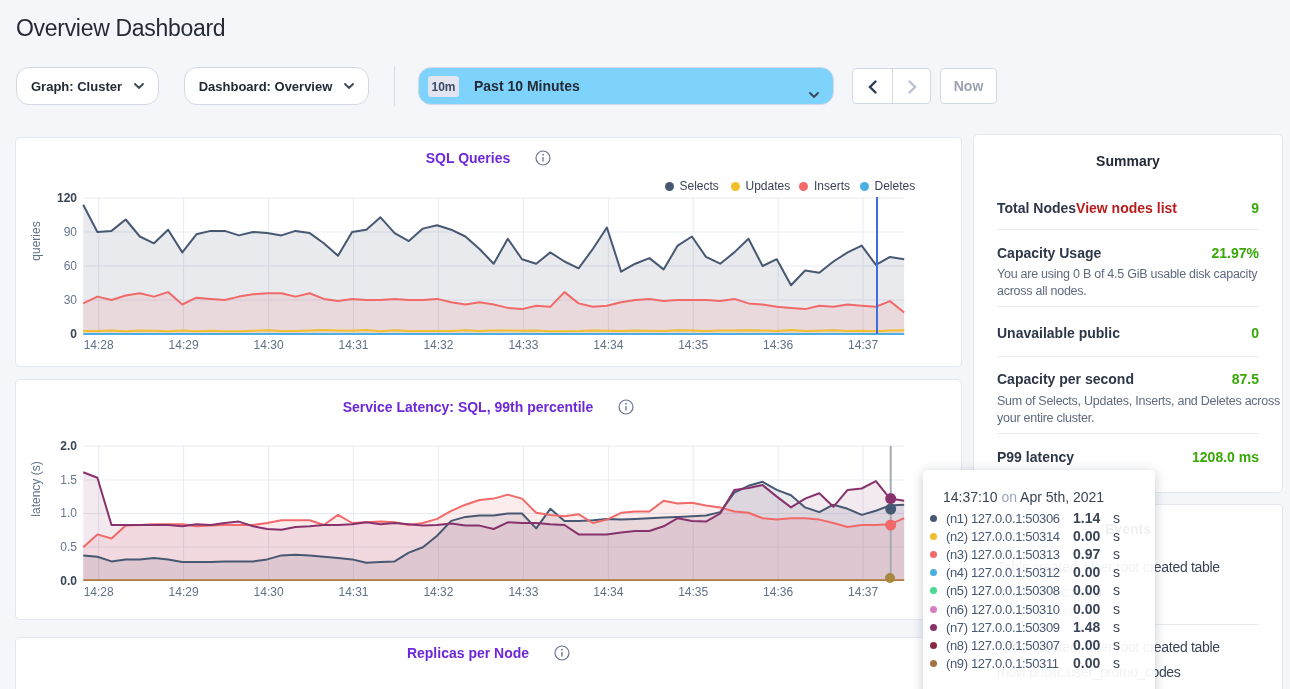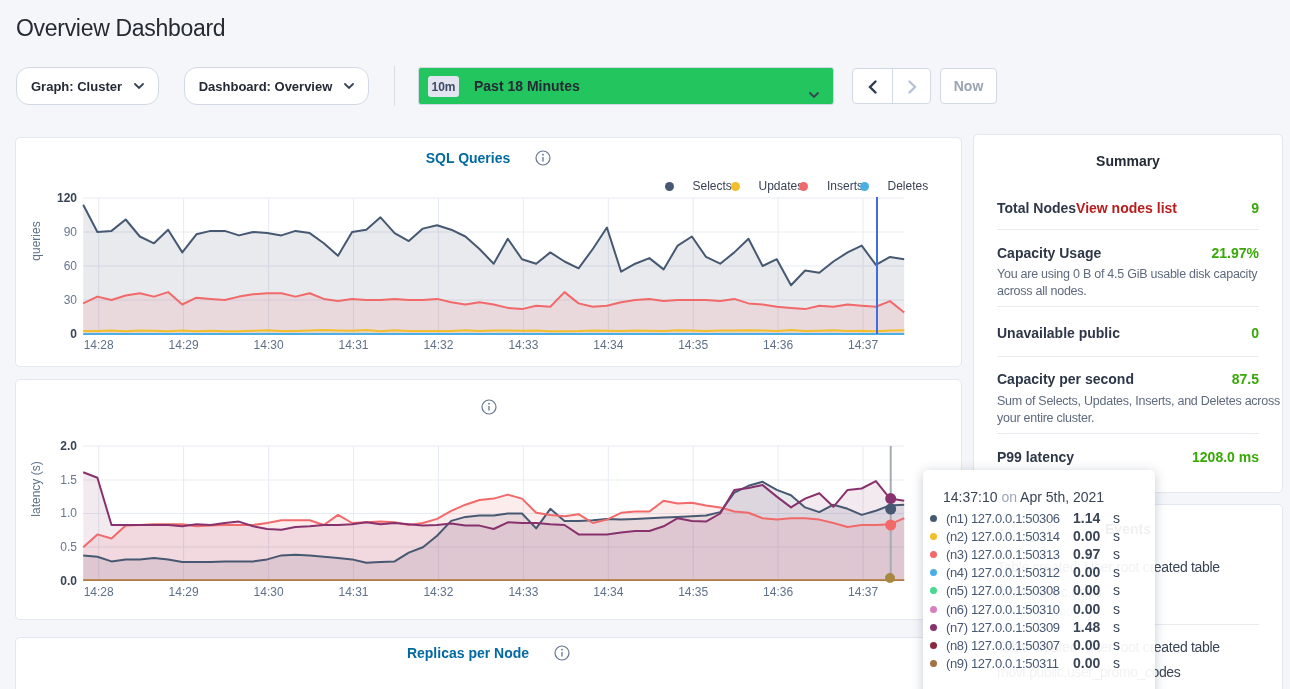--- a/index.html
+++ b/index.html
@@ -2,22 +2,22 @@
 <html><head><meta charset="utf-8"><style>
 * { margin:0; padding:0; box-sizing:border-box; }
 html,body { width:1290px; height:689px; overflow:hidden; background:#f4f6fa;
   font-family:"Liberation Sans", sans-serif; }
 .abs { position:absolute; }
 .panel { position:absolute; background:#fff; border:1px solid #e3e7ef; border-radius:5px; }
 .btn { position:absolute; background:#fff; border:1px solid #d3d9e4; border-radius:13px;
   display:flex; align-items:center; justify-content:center; font-weight:bold;
   font-size:13px; color:#242a35; }
 .ctitle { position:absolute; width:947px; display:flex; align-items:center; justify-content:center;
-  gap:25px; font-weight:bold; font-size:14px; color:#0369a1; }
-.litem { position:absolute; top:179px; display:flex; align-items:center; gap:19px;
+  gap:25px; font-weight:bold; font-size:14px; color:#6d28d9; }
+.litem { position:absolute; top:179px; display:flex; align-items:center; gap:6px;
   font-size:12px; color:#3a4254; }
 .ldot { width:9px; height:9px; border-radius:50%; display:inline-block; }
 .srow { position:absolute; left:997px; width:262px; display:flex; font-weight:bold;
   font-size:14px; color:#2e3748; }
 .sval { margin-left:auto; color:#37a806; }
 .sgray { position:absolute; left:997px; font-size:12.5px; letter-spacing:-0.25px; color:#5f6a7d; line-height:16.8px; white-space:nowrap; }
 .sdiv { position:absolute; left:997px; width:262px; height:1px; background:#e8eaf0; }
 .trow { position:absolute; left:8px; width:212px; height:18px; display:flex; align-items:center; }
 .tdot { width:7px; height:7px; border-radius:50%; margin-left:-1px; }
 .tlab { margin-left:9px; font-size:13px; letter-spacing:-0.35px; color:#475872; }
@@ -34,23 +34,23 @@
       <path d="M1 1 L5 5 L9 1" fill="none" stroke="#394455" stroke-width="1.8" stroke-linecap="round"></path>
     </svg>
   </div>
 <div class="btn" style="left:184px;top:67px;width:185px;height:38px">
     <span style="margin-right:12px">Dashboard: Overview</span>
     <svg width="10" height="6" viewBox="0 0 10 6">
       <path d="M1 1 L5 5 L9 1" fill="none" stroke="#394455" stroke-width="1.8" stroke-linecap="round"></path>
     </svg>
   </div>
 <div class="abs" style="left:394px;top:66px;width:1px;height:40px;background:#d8dce6"></div>
-<div class="abs" style="left:418px;top:67px;width:416px;height:38px;background:#22c55e;border:1px solid #d3d9e4;border-radius:3px">
+<div class="abs" style="left:418px;top:67px;width:416px;height:38px;background:#7dd3fc;border:1px solid #d3d9e4;border-radius:13px">
   <div class="abs" style="left:9px;top:8px;width:31px;height:21px;background:#e2e5f0;border-radius:3px;display:flex;align-items:center;justify-content:center;font-weight:bold;font-size:12px;color:#3d4a66">10m</div>
-  <div class="abs" style="left:55px;top:10px;font-weight:bold;font-size:14px;color:#242a35">Past 18 Minutes</div>
+  <div class="abs" style="left:55px;top:10px;font-weight:bold;font-size:14px;color:#242a35">Past 10 Minutes</div>
   <div class="abs" style="right:14px;top:16px"><svg width="10" height="6" viewBox="0 0 10 6">
         <path d="M1 1 L5 5 L9 1" fill="none" stroke="#394455" stroke-width="1.8" stroke-linecap="round"></path>
       </svg></div>
 </div>
 <div class="abs" style="left:852px;top:68px;width:79px;height:36px;background:#fff;border:1px solid #d3d9e4;border-radius:4px">
   <div class="abs" style="left:39px;top:0;width:1px;height:34px;background:#d3d9e4"></div>
   <svg class="abs" style="left:15px;top:11px" width="9" height="14" viewBox="0 0 9 14">
       <path d="M7.5 1.5 L2 7 L7.5 12.5" fill="none" stroke="#2e3a4f" stroke-width="2.4" stroke-linecap="round"></path>
     </svg>
   <svg class="abs" style="left:55px;top:11px" width="9" height="14" viewBox="0 0 9 14">
@@ -65,20 +65,21 @@
 
 <div class="ctitle" style="left:15px;top:150px">
     <span>SQL Queries</span>
     <svg width="16" height="16" viewBox="0 0 16 16">
       <circle cx="8" cy="8" r="7" fill="none" stroke="#66748f" stroke-width="1.2"></circle>
       <line x1="8" y1="7" x2="8" y2="11.4" stroke="#66748f" stroke-width="1.3"></line>
       <circle cx="8" cy="4.7" r="0.9" fill="#66748f"></circle>
     </svg>
   </div>
 <div class="ctitle" style="left:15px;top:399px">
+    <span>Service Latency: SQL, 99th percentile</span>
     <svg width="16" height="16" viewBox="0 0 16 16">
       <circle cx="8" cy="8" r="7" fill="none" stroke="#66748f" stroke-width="1.2"></circle>
       <line x1="8" y1="7" x2="8" y2="11.4" stroke="#66748f" stroke-width="1.3"></line>
       <circle cx="8" cy="4.7" r="0.9" fill="#66748f"></circle>
     </svg>
   </div>
 <div class="ctitle" style="left:15px;top:645px">
     <span>Replicas per Node</span>
     <svg width="16" height="16" viewBox="0 0 16 16">
       <circle cx="8" cy="8" r="7" fill="none" stroke="#66748f" stroke-width="1.2"></circle>

